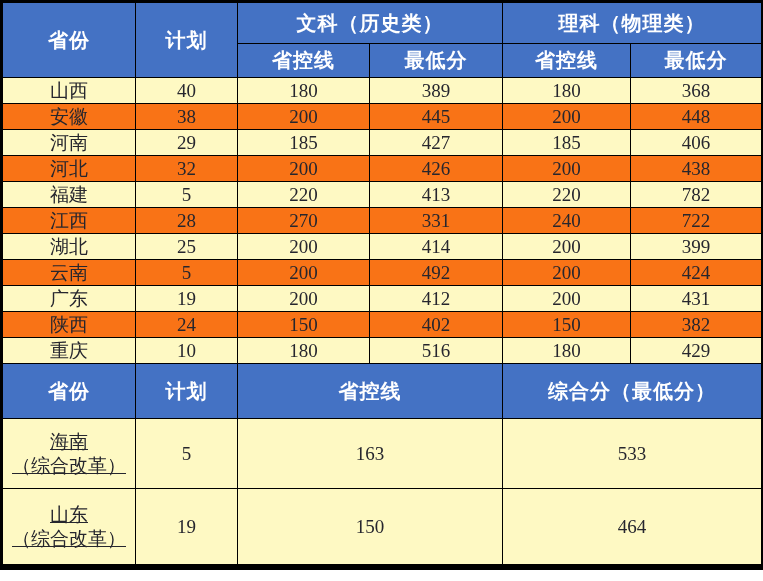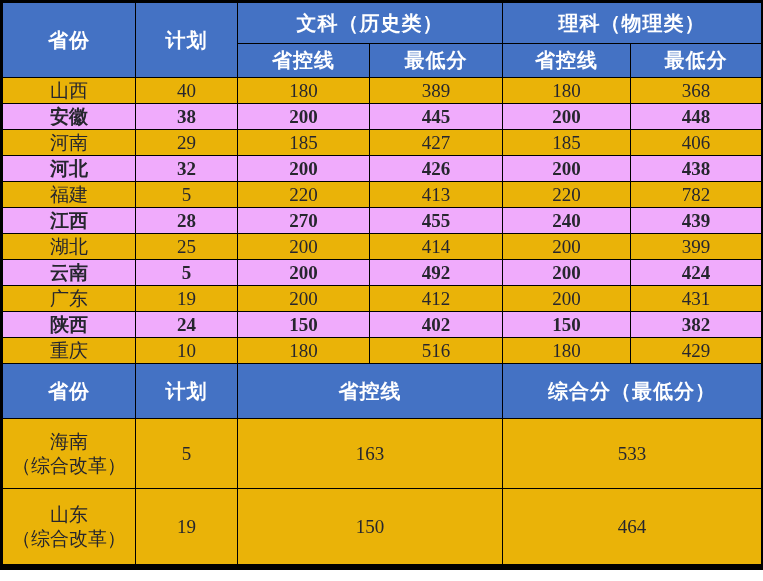--- a/index.html
+++ b/index.html
@@ -51,23 +51,23 @@
   tr.sub-header   { height: 34px; }
   tr.data-row     { height: 26px; }
   tr.header-2     { height: 55px; }
   tr.reform-row-1 { height: 70px; }
   tr.reform-row-2 { height: 76px; margin-top: 36px; }
   td.cell {
     font-size: 19px;
     color: #26262e;
     line-height: 1.25;
   }
-  tr.row-light td { background: #eab308; }
-  tr.row-dark  td { background: #f0abfc; font-weight: bold; }
-  .two-line span { display: block; }
+  tr.row-light td { background: #fef9c3; }
+  tr.row-dark  td { background: #f97316; }
+  .two-line span { display: block; text-decoration: underline; }
 </style>
 </head>
 <body>
 
 <div class="page">
   <div class="tbl-wrap">
     <table>
       <colgroup>
         <col class="c-province">
           <col class="c-plan">
@@ -130,23 +130,23 @@
             <td class="cell">5</td>
             <td class="cell">220</td>
             <td class="cell">413</td>
             <td class="cell">220</td>
             <td class="cell">782</td>
           </tr>
           <tr class="data-row row-dark">
             <td class="cell">江西</td>
             <td class="cell">28</td>
             <td class="cell">270</td>
-            <td class="cell">455</td>
+            <td class="cell">331</td>
             <td class="cell">240</td>
-            <td class="cell">439</td>
+            <td class="cell">722</td>
           </tr>
           <tr class="data-row row-light">
             <td class="cell">湖北</td>
             <td class="cell">25</td>
             <td class="cell">200</td>
             <td class="cell">414</td>
             <td class="cell">200</td>
             <td class="cell">399</td>
           </tr>
           <tr class="data-row row-dark">

